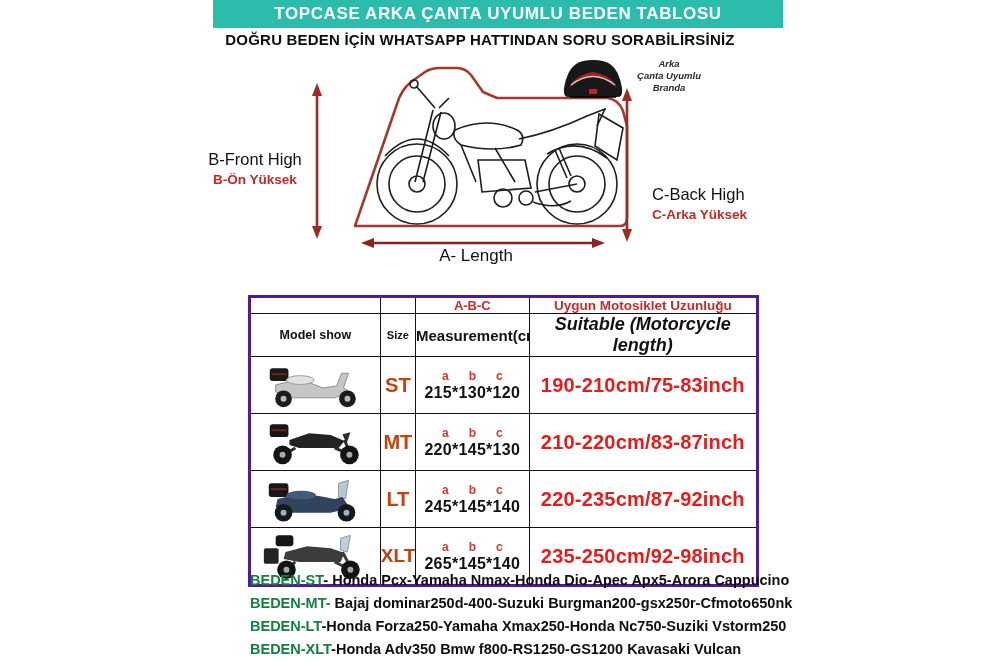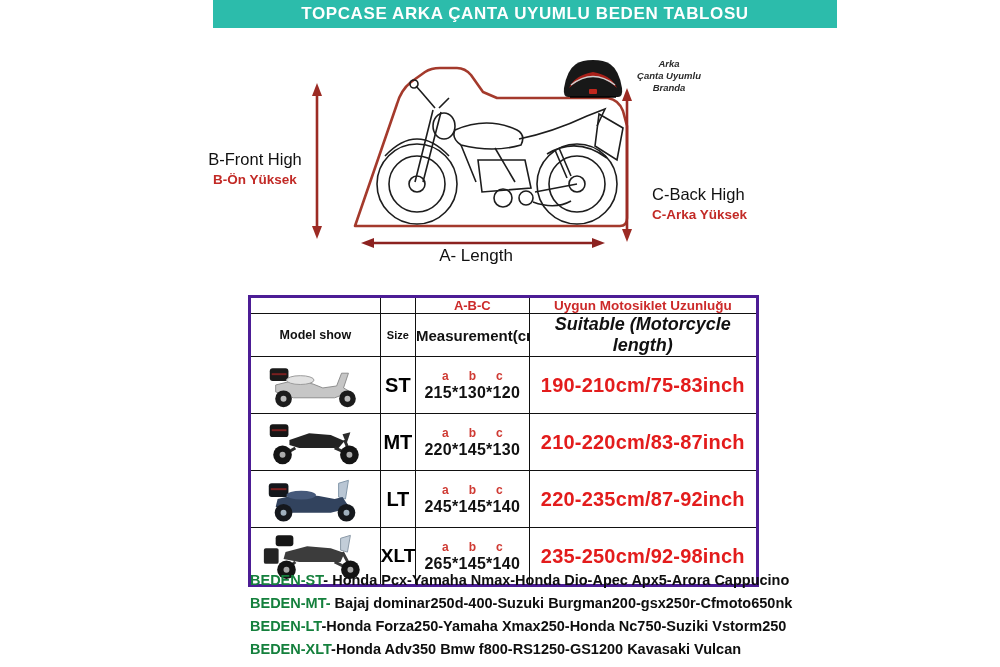--- a/index.html
+++ b/index.html
@@ -1,21 +1,21 @@
 <!DOCTYPE html>
 <html><head>
 <meta charset="utf-8">
 <style>
   html,body{margin:0;padding:0;background:#ffffff;}
   body{font-family:"Liberation Sans", sans-serif;}
   #canvas{position:relative;width:1000px;height:667px;background:#fff;overflow:hidden;}
   .abs{position:absolute;}
 
   
-  .banner{left:213px;top:0;width:624px;height:28px;background:#2cbcab;
+  .banner{left:213px;top:0;width:570px;height:28px;background:#2cbcab;
           display:flex;align-items:center;justify-content:center;}
   .banner span{color:#fff;font-weight:bold;font-size:17px;letter-spacing:.6px;}
 
   .subtitle{left:150px;top:31px;width:660px;text-align:center;
             font-weight:bold;font-size:15px;color:#0d0d0d;letter-spacing:.2px;}
 
   
   .dimlabel{line-height:1.15;}
   .dim-en{font-weight:normal;font-size:16.5px;color:#111;}
   .dim-tr{font-weight:bold;font-size:13.5px;color:#c22a26;margin-top:3px;}
@@ -29,40 +29,41 @@
   
   table.size-table{position:absolute;left:248px;top:295px;border-collapse:collapse;
                    border:3px solid #4c1d95;table-layout:fixed;width:511px;}
   table.size-table td{border:1.5px solid #111;padding:0;text-align:center;vertical-align:middle;overflow:hidden;}
   .hdr-red{color:#cc2a2a;font-weight:bold;font-size:13px;}
   .hdr-red.big{font-size:13.5px;}
   .hdr-black-sm{font-weight:bold;font-size:12.5px;color:#111;}
   .hdr-size{font-weight:bold;font-size:11px;color:#111;}
   .hdr-meas{font-weight:bold;font-size:15px;color:#111;}
   .hdr-suit{font-weight:bold;font-size:18px;color:#111;font-style:italic;}
-  .cell-size{font-weight:bold;font-size:20px;color:#000000;}
+  .cell-size{font-weight:bold;font-size:20px;color:#c2410c;}
   .abc-row{display:flex;justify-content:center;gap:20px;color:#cf3a33;font-weight:bold;font-size:12px;margin-bottom:1px;}
   .meas-num{font-weight:bold;font-size:16px;color:#111;letter-spacing:.3px;}
   .cell-suit{font-weight:bold;font-size:20px;color:#e31c1c;letter-spacing:.2px;}
   .veh-wrap{display:flex;align-items:center;justify-content:center;height:100%;}
 
   
   .footer{left:250px;top:572px;width:560px;}
   .footer .fline{font-weight:bold;font-size:14.5px;color:#0e0e0e;margin-bottom:7px;white-space:nowrap;}
   .footer .flabel{color:#15803d;}
 </style>
 </head>
 <body>
 
 <div id="canvas">
 
   <div class="abs banner">
     <span>TOPCASE ARKA ÇANTA UYUMLU BEDEN TABLOSU</span>
   </div>
 
+  <div class="abs subtitle">DOĞRU BEDEN İÇİN WHATSAPP  HATTINDAN SORU SORABİLİRSİNİZ</div>
 
   <svg class="abs" style="left:195px;top:52px;" width="600" height="245" viewBox="0 0 600 245">
 
     <path d="M160,174 L202,52 Q206,38 216,30 L230,20 Q236,16 245,16 L262,16 Q270,16 276,23 L288,40 L302,46 L413,46 Q424,48 428,59 L432,74 L432,166 Q432,174 425,174 Z" fill="none" stroke="#a43a2c" stroke-width="2.6" stroke-linejoin="round"></path>
 
     <g stroke="#1d1d1d" stroke-width="1.6" fill="none">
       <circle cx="222" cy="132" r="40"></circle>
         <circle cx="222" cy="132" r="28"></circle>
         <circle cx="222" cy="132" r="8"></circle>
       <circle cx="382" cy="132" r="40"></circle>

